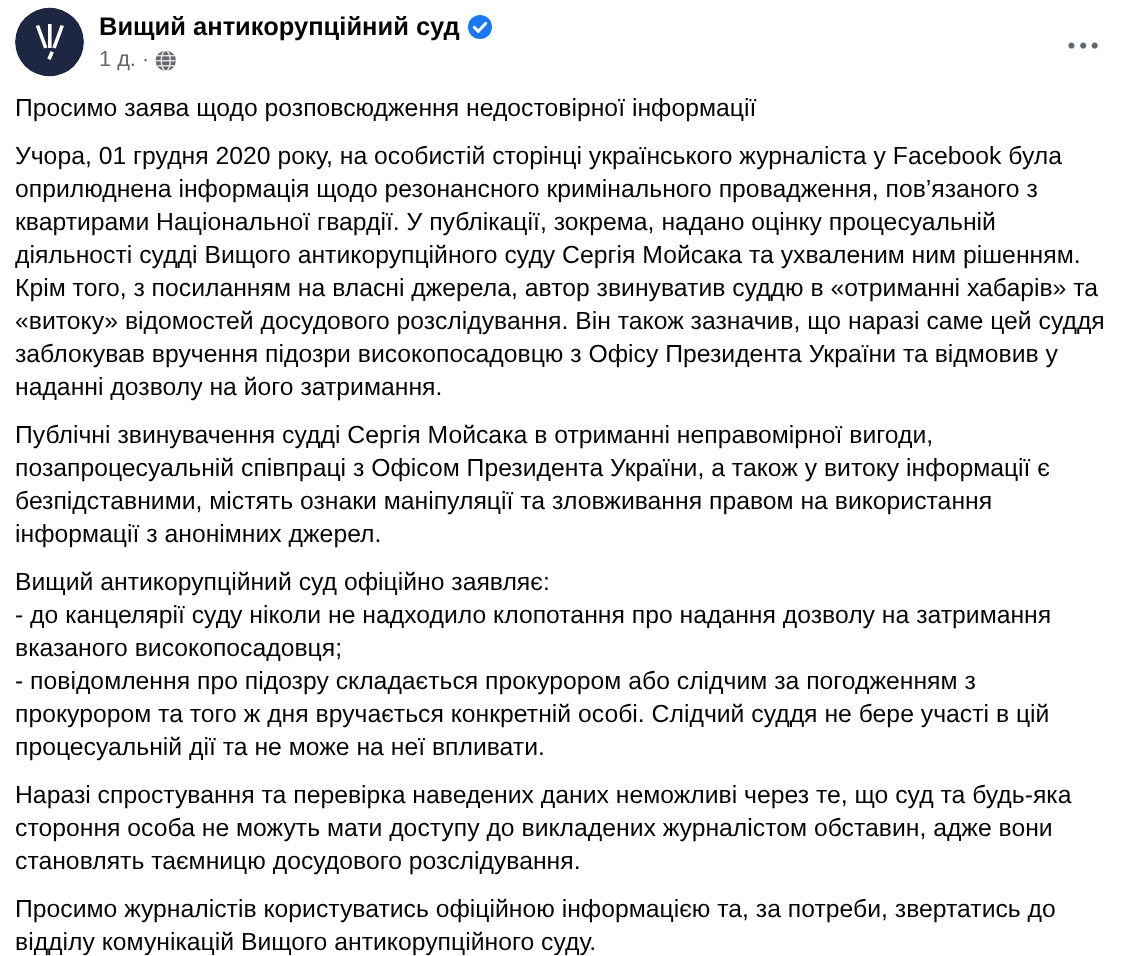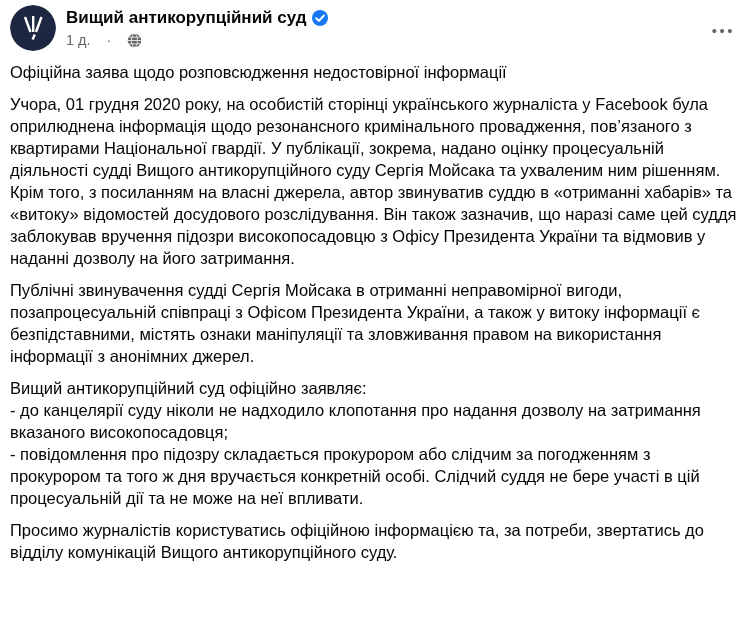--- a/index.html
+++ b/index.html
@@ -44,21 +44,21 @@
     font-weight: 700;
     color: #050505;
     line-height: 21px;
     cursor: pointer;
     white-space: nowrap;
   }
   .verified-badge { width: 16px; height: 16px; display: inline-block; flex: 0 0 16px; }
   .sub-row {
     display: flex;
     align-items: center;
-    gap: 16px;
+    gap: 4px;
     margin-top: 3px;
     color: #65676B;
     font-size: 14.5px;
     line-height: 18px;
   }
   .timestamp { cursor: pointer; }
   .dot-sep { color: #65676B; }
   .globe-icon { width: 15px; height: 15px; display: inline-block; margin-top: 1px; }
 
   .more-options {
@@ -127,22 +127,23 @@
             <path d="M2 11.6 L14 11.6"></path>
           </g>
         </svg>
       </div>
     </div>
 
     <button class="more-options">•••</button>
   </div>
 
   <div class="post-body">
-    <p>Офіційна заява щодо розповсюдження недостовірної інформації</p>
+    <p>Просимо заява щодо розповсюдження недостовірної інформації</p>
     <p>Учора, 01 грудня 2020 року, на особистій сторінці українського журналіста у Facebook була оприлюднена інформація щодо резонансного кримінального провадження, пов’язаного з квартирами Національної гвардії. У публікації, зокрема, надано оцінку процесуальній діяльності судді Вищого антикорупційного суду Сергія Мойсака та ухваленим ним рішенням. Крім того, з посиланням на власні джерела, автор звинуватив суддю в «отриманні хабарів» та «витоку» відомостей досудового розслідування. Він також зазначив, що наразі саме цей суддя заблокував вручення підозри високопосадовцю з Офісу Президента України та відмовив у наданні дозволу на його затримання.</p>
     <p>Публічні звинувачення судді Сергія Мойсака в отриманні неправомірної вигоди, позапроцесуальній співпраці з Офісом Президента України, а також у витоку інформації є безпідставними, містять ознаки маніпуляції та зловживання правом на використання інформації з анонімних джерел.</p>
     <p>Вищий антикорупційний суд офіційно заявляє:
 - до канцелярії суду ніколи не надходило клопотання про надання дозволу на затримання вказаного високопосадовця;
 - повідомлення про підозру складається прокурором або слідчим за погодженням з прокурором та того ж дня вручається конкретній особі. Слідчий суддя не бере участі в цій процесуальній дії та не може на неї впливати.</p>
+    <p>Наразі спростування та перевірка наведених даних неможливі через те, що суд та будь-яка стороння особа не можуть мати доступу до викладених журналістом обставин, адже вони становлять таємницю досудового розслідування.</p>
     <p>Просимо журналістів користуватись офіційною інформацією та, за потреби, звертатись до відділу комунікацій Вищого антикорупційного суду.</p>
   </div>
 
 </div>
 
 </body></html>

